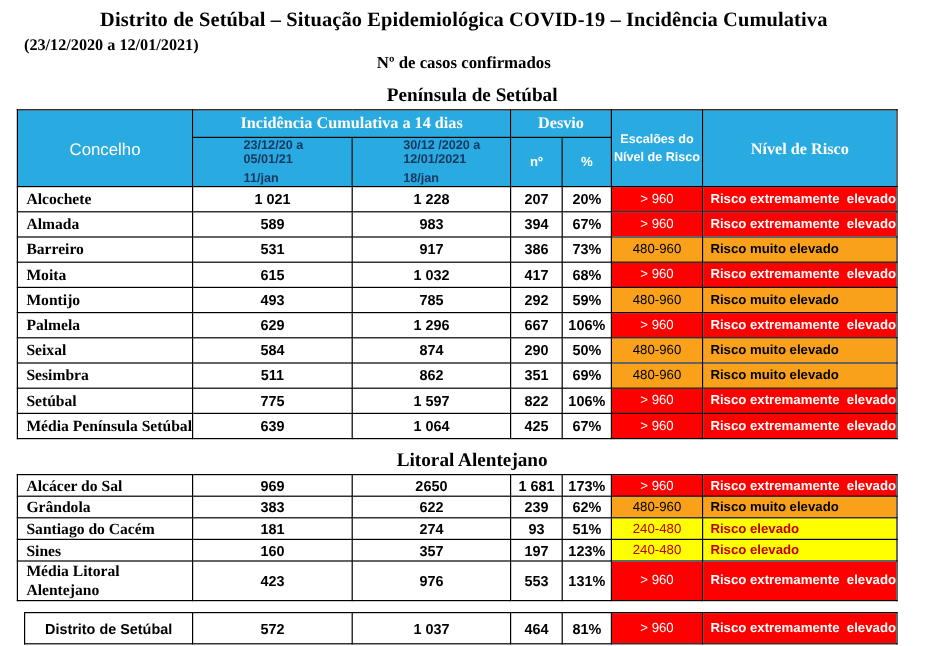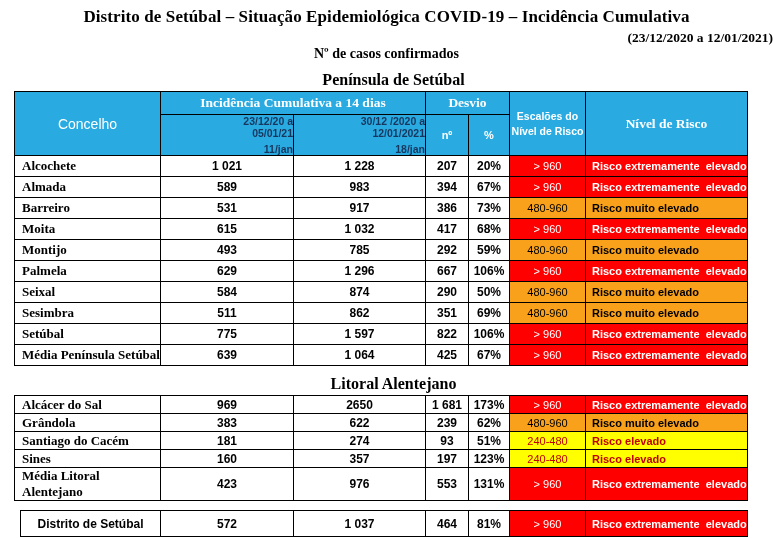--- a/index.html
+++ b/index.html
@@ -11,21 +11,21 @@
     font-family: "Liberation Serif", serif;
     color: #000;
   }
   .page { position: relative; width: 773px; height: 538px; overflow: hidden; }
 
   .title {
     text-align: center; font-weight: bold; font-size: 17px;
     margin: 7px 8px 0 8px; letter-spacing: 0.1px;
   }
   .subtitle {
-    text-align: right; font-weight: bold; font-size: 13.5px; margin-top: 3px;
+    text-align: left; font-weight: bold; font-size: 13.5px; margin-top: 3px; margin-left: 20px;
   }
   .cases-title {
     text-align: center; font-weight: bold; font-size: 14px; 
   }
   .section-heading {
     font-weight: bold; font-size: 16px; margin: 9px 0 2px 14px; text-align: center;
   }
 
   table { border-collapse: collapse; table-layout: fixed; }
   td, th { border: 1.5px solid #000; padding: 0; overflow: hidden; }
@@ -34,21 +34,21 @@
   .t-dist { margin-left: 20px; width: 727px; margin-top: 9px; }
 
   
   th { background: var(--header-blue, #29ABE2); color: #fff; font-weight: bold; }
   .h-concelho { font-family: "Liberation Sans", sans-serif; font-weight: normal; font-size: 14px; }
   .h-span { font-size: 13.5px; height: 22px; }
   .h-period {
     background: var(--header-blue, #29ABE2);
     color: var(--header-date-navy, #17365D);
     font-family: "Liberation Sans", sans-serif;
-    font-weight: bold; font-size: 10.5px; text-align: right; height: 40px; padding-left: 42px;
+    font-weight: bold; font-size: 10.5px; text-align: left; height: 40px; padding-left: 42px;
   }
   .h-period .sub {
     display: block; margin-top: 4px;
     text-decoration: underline wavy #e00000 1px;
     text-underline-offset: 2px;
   }
   .h-small { font-family: "Liberation Sans", sans-serif; font-size: 11px; text-align: center; }
   .h-escaloes { font-family: "Liberation Sans", sans-serif; font-size: 10.5px; line-height: 1.35; }
   .h-nivel { font-size: 13.5px; }
 

